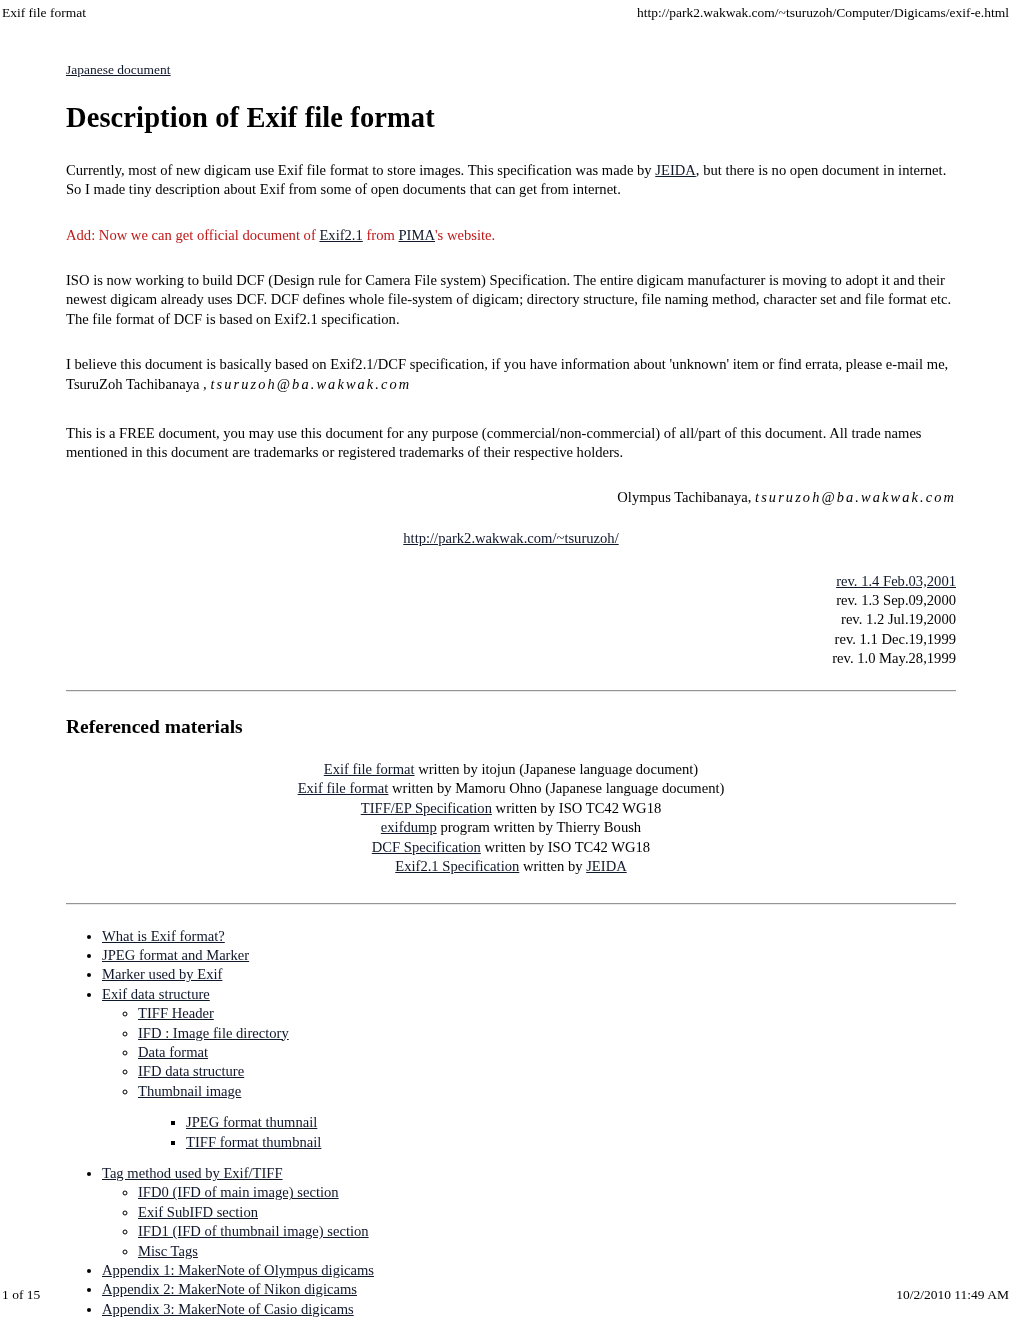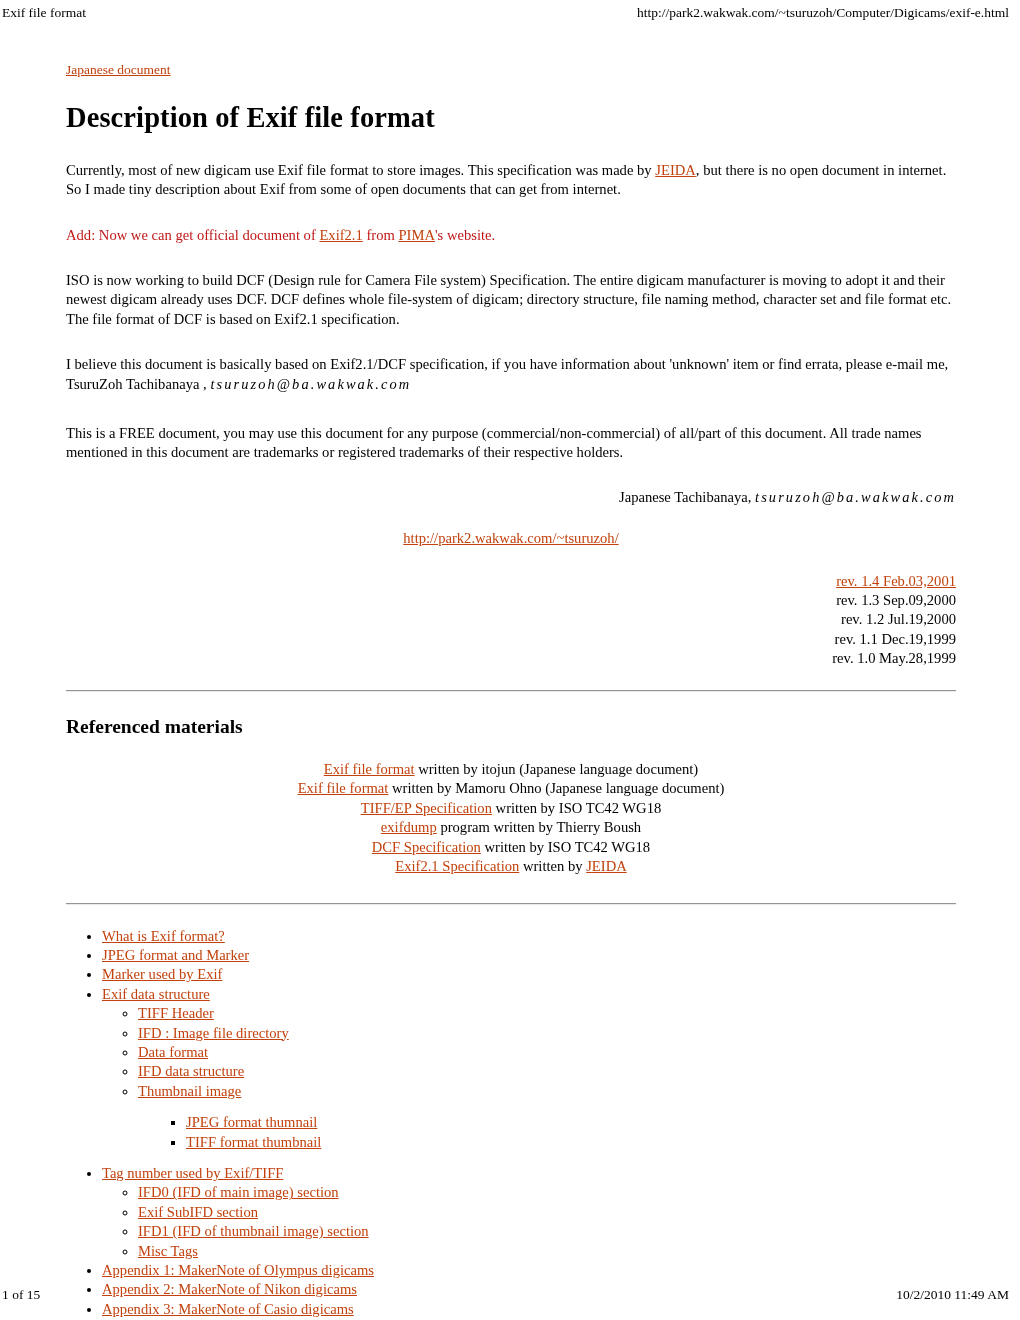--- a/index.html
+++ b/index.html
@@ -32,21 +32,21 @@
 
   
   .doc {
     position: absolute;
     left: 66px;
     top: 60px;
     width: 890px;
   }
 
   a.link, .link {
-    color: #c2410c;
+    color: #0f172a;
     text-decoration: underline;
   }
   a { text-decoration: underline; }
 
   .toplink {
     display: inline-block;
     font-size: 13.5px;
     margin: 0 0 0 0;
   }
 
@@ -162,21 +162,21 @@
 
   <p class="para">ISO is now working to build DCF (Design rule for Camera File system) Specification. The entire digicam manufacturer is moving to adopt it and their newest digicam already uses DCF. DCF defines whole file-system of digicam; directory structure, file naming method, character set and file format etc. The file format of DCF is based on Exif2.1 specification.</p>
 
   <p class="para">
     <span>I believe this document is basically based on Exif2.1/DCF specification, if you have information about 'unknown' item or find errata, please e-mail me, TsuruZoh Tachibanaya , </span><span class="mono-email">tsuruzoh@ba.wakwak.com</span>
   </p>
 
   <p class="para" style="margin-top:30px;">This is a FREE document, you may use this document for any purpose (commercial/non-commercial) of all/part of this document. All trade names mentioned in this document are trademarks or registered trademarks of their respective holders.</p>
 
   <p class="signature">
-    <span>Japanese Tachibanaya, </span><span class="mono-email">tsuruzoh@ba.wakwak.com</span>
+    <span>Olympus Tachibanaya, </span><span class="mono-email">tsuruzoh@ba.wakwak.com</span>
   </p>
 
   <p class="site-line">
     <a href="#" class="link">http://park2.wakwak.com/~tsuruzoh/</a>
   </p>
 
   <div class="revs">
     <div><a href="#" class="link">rev. 1.4 Feb.03,2001</a></div>
     <div>rev. 1.3 Sep.09,2000</div>
     <div>rev. 1.2 Jul.19,2000</div>
@@ -213,21 +213,21 @@
         <li>
           <a href="#" class="link">Thumbnail image</a>
           <ul>
             <li><a href="#" class="link">JPEG format thumnail</a></li>
             <li><a href="#" class="link">TIFF format thumbnail</a></li>
           </ul>
         </li>
       </ul>
     </li>
     <li>
-      <a href="#" class="link">Tag number used by Exif/TIFF</a>
+      <a href="#" class="link">Tag method used by Exif/TIFF</a>
       <ul>
         <li><a href="#" class="link">IFD0 (IFD of main image) section</a></li>
         <li><a href="#" class="link">Exif SubIFD section</a></li>
         <li><a href="#" class="link">IFD1 (IFD of thumbnail image) section</a></li>
         <li><a href="#" class="link">Misc Tags</a></li>
       </ul>
     </li>
     <li><a href="#" class="link">Appendix 1: MakerNote of Olympus digicams</a></li>
     <li><a href="#" class="link">Appendix 2: MakerNote of Nikon digicams</a></li>
     <li><a href="#" class="link">Appendix 3: MakerNote of Casio digicams</a></li>

